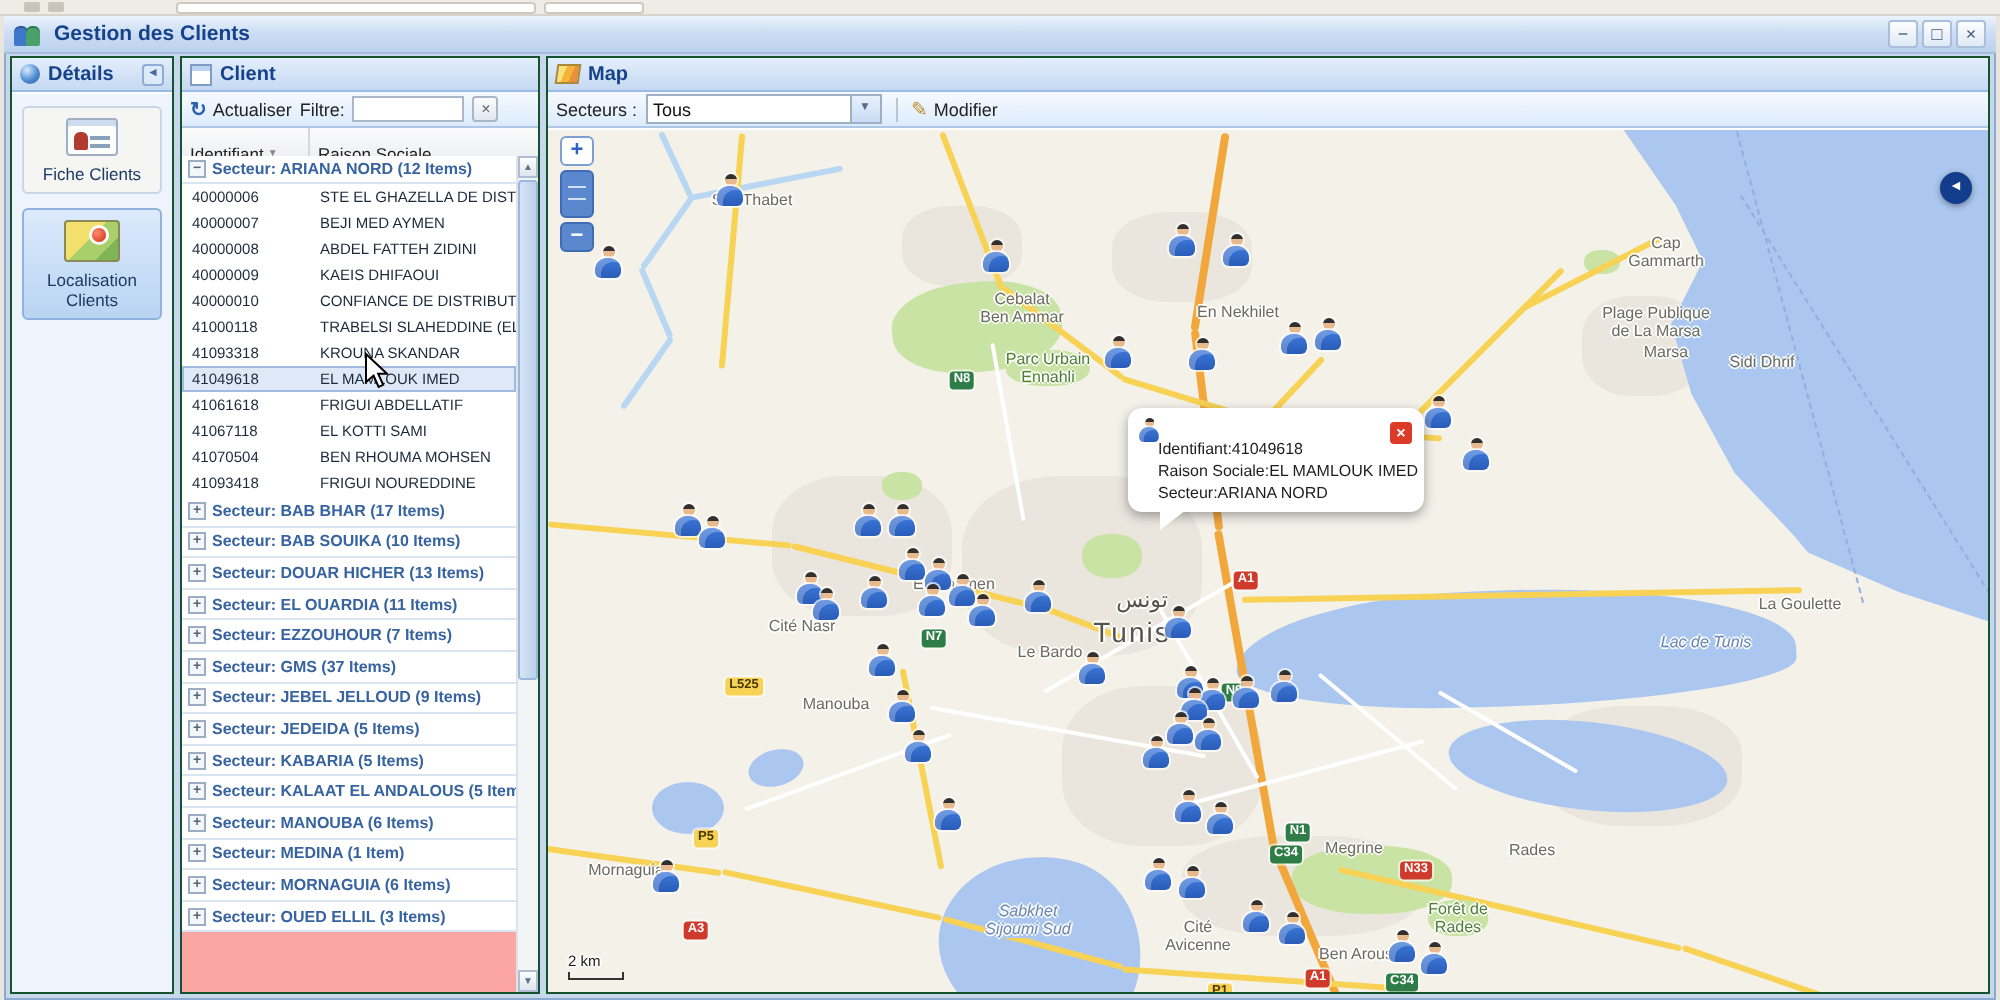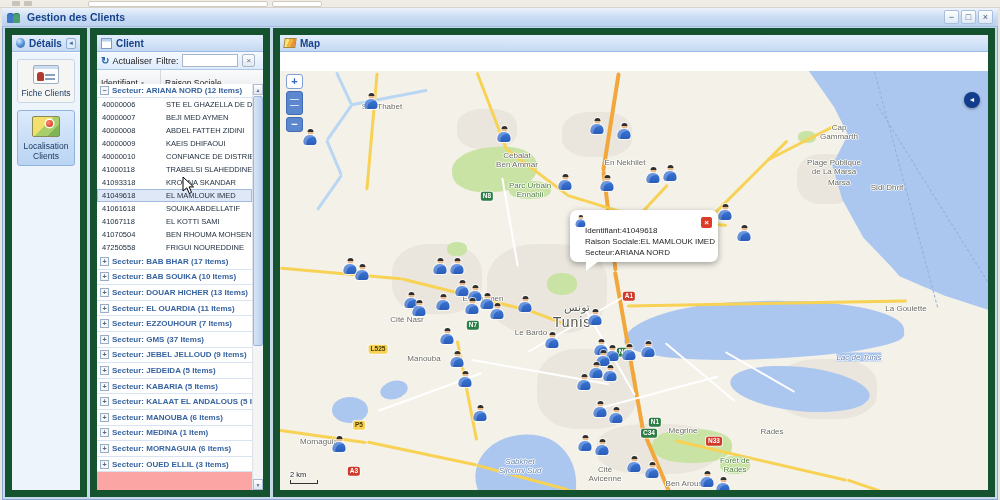--- a/index.html
+++ b/index.html
@@ -17,21 +17,21 @@
   .titlebar{position:absolute;left:2px;top:8px;width:996px;height:19px;background:linear-gradient(#ecf3fc,#cddef4 45%,#bcd2ee);border-bottom:1px solid #a3bdde;display:flex;align-items:center;padding:0 5px;z-index:5}
   .tb-icon{position:relative;width:15px;height:12px}
   .tb-icon::before,.tb-icon::after{content:"";position:absolute;bottom:0;width:7px;height:9px;border-radius:3px 3px 1px 1px}
   .tb-icon::before{left:0;background:#3f78c9;box-shadow:0 -1px 0 #2c5a9e}
   .tb-icon::after{left:6px;background:#49a06b;box-shadow:0 -1px 0 #2e7a4c}
   .title-text{font-size:10.5px;font-weight:bold;color:#15428b;margin-left:5px}
   .win-controls{margin-left:auto;display:flex;gap:2px}
   .winbtn{width:15px;height:14px;font-size:9px;line-height:12px;text-align:center;color:#44597f;background:linear-gradient(#fdfefe,#dfe9f5);border:1px solid #a9bfdc;border-radius:2px}
 
   
-  .panel{position:absolute;background:#fff;border:7px solid #14532d;overflow:hidden}
+  .panel{position:absolute;background:#fff;border:1px solid #14532d;overflow:hidden}
   .panel-header{height:17px;background:linear-gradient(#e3eefc,#c5d9f1);border-bottom:1px solid #99bbe8;display:flex;align-items:center;padding:0 4px;font-size:10px;font-weight:bold;color:#15428b;gap:4px}
   .toolbar{height:18px;background:linear-gradient(#f6faff,#dcebfc);border-bottom:1px solid #aec7e4;display:flex;align-items:center;padding:0 4px;gap:4px;font-size:9px;color:#222}
 
   
   .details-panel{left:5px;top:28px;width:82px;height:469px}
   .orb{width:10px;height:10px;border-radius:50%;background:radial-gradient(circle at 35% 30%,#d8ecff,#4e8bd2 55%,#2b5c9e)}
   .collapse-tool{margin-left:auto;width:11px;height:11px;border:1px solid #8fadd4;border-radius:2px;background:#dceafa;color:#456a9c;font-size:6px;line-height:9px;text-align:center}
   .details-body{position:absolute;left:0;right:0;top:18px;bottom:0;background:#eef4fc;padding:6px 5px;display:flex;flex-direction:column;gap:7px}
   .nav-btn{background:#f5f6f3;border:1px solid #c9d6e8;border-radius:3px;padding:5px 2px 4px;display:flex;flex-direction:column;align-items:center;gap:4px}
   .nav-btn.selected{background:linear-gradient(#dceafc,#b9d4f2);border-color:#8fb3dd}
@@ -213,32 +213,32 @@
         <div class="grid-row">
           <span class="cell-id">41093318</span>
           <span class="cell-name">KROUNA SKANDAR</span>
         </div>
         <div class="grid-row selected">
           <span class="cell-id">41049618</span>
           <span class="cell-name">EL MAMLOUK IMED</span>
         </div>
         <div class="grid-row">
           <span class="cell-id">41061618</span>
-          <span class="cell-name">SOUIKA ABDELLATIF</span>
+          <span class="cell-name">FRIGUI ABDELLATIF</span>
         </div>
         <div class="grid-row">
           <span class="cell-id">41067118</span>
           <span class="cell-name">EL KOTTI SAMI</span>
         </div>
         <div class="grid-row">
           <span class="cell-id">41070504</span>
           <span class="cell-name">BEN RHOUMA MOHSEN</span>
         </div>
         <div class="grid-row">
-          <span class="cell-id">47250558</span>
+          <span class="cell-id">41093418</span>
           <span class="cell-name">FRIGUI NOUREDDINE</span>
         </div>
         <div class="group-row collapsed">
           <span class="gtoggle">+</span>
           <span class="glabel">Secteur: BAB BHAR (17 Items)</span>
         </div>
         <div class="group-row collapsed">
           <span class="gtoggle">+</span>
           <span class="glabel">Secteur: BAB SOUIKA (10 Items)</span>
         </div>
@@ -295,20 +295,32 @@
       <span class="sb-btn sb-up">▲</span>
       <span class="sb-thumb"></span>
       <span class="sb-btn sb-down">▼</span>
     </div>
   </div>
 
   <div class="panel map-panel">
     <div class="panel-header">
       <span class="ph-icon-map"></span>
       <span>Map</span>
+    </div>
+    <div class="toolbar">
+      <span>Secteurs :</span>
+      <span class="combo">
+        <span class="combo-text">Tous</span>
+        <span class="combo-trigger">▼</span>
+      </span>
+      <span class="tsep"></span>
+      <span class="mod-btn">
+        <span class="pencil">✎</span>
+        <span>Modifier</span>
+      </span>
     </div>
     <div class="map">
       <div class="water sea"></div>
       <div class="map-ctl">
         <span class="ctl-btn">+</span>
         <span class="ctl-track"></span>
         <span class="ctl-btn minus">−</span>
       </div>
       <span class="expand-circle">◄</span>
       <div class="scalebar">
@@ -415,21 +427,21 @@
         <div class="mlabel" style="left: 39px; top: 370px;">Mornaguia</div>
         <div class="mlabel" style="left: 403px; top: 359px;">Megrine</div>
         <div class="mlabel" style="left: 492px; top: 360px;">Rades</div>
         <div class="mlabel" style="left: 404px; top: 412px;">Ben Arous</div>
         <div class="mlabel" style="left: 325px; top: 403px;">Cité
 Avicenne</div>
         <div class="mlabel park" style="left: 455px; top: 394px;">Forêt de
 Rades</div>
         <div class="mlabel water" style="left: 240px; top: 395px;">Sabkhet
 Sijoumi Sud</div>
-        <div class="mlabel water" style="left: 579px; top: 256px; margin-top: 30px;">Lac de Tunis</div>
+        <div class="mlabel water" style="left: 579px; top: 256px;">Lac de Tunis</div>
         <div class="mlabel" style="left: 626px; top: 237px;">La Goulette</div>
         <div class="marker" style="left: 30px; top: 74px;"></div>
         <div class="marker" style="left: 91px; top: 38px;"></div>
         <div class="marker" style="left: 224px; top: 71px;"></div>
         <div class="marker" style="left: 317px; top: 63px;"></div>
         <div class="marker" style="left: 344px; top: 68px;"></div>
         <div class="marker" style="left: 285px; top: 119px;"></div>
         <div class="marker" style="left: 327px; top: 120px;"></div>
         <div class="marker" style="left: 373px; top: 112px;"></div>
         <div class="marker" style="left: 390px; top: 110px;"></div>

